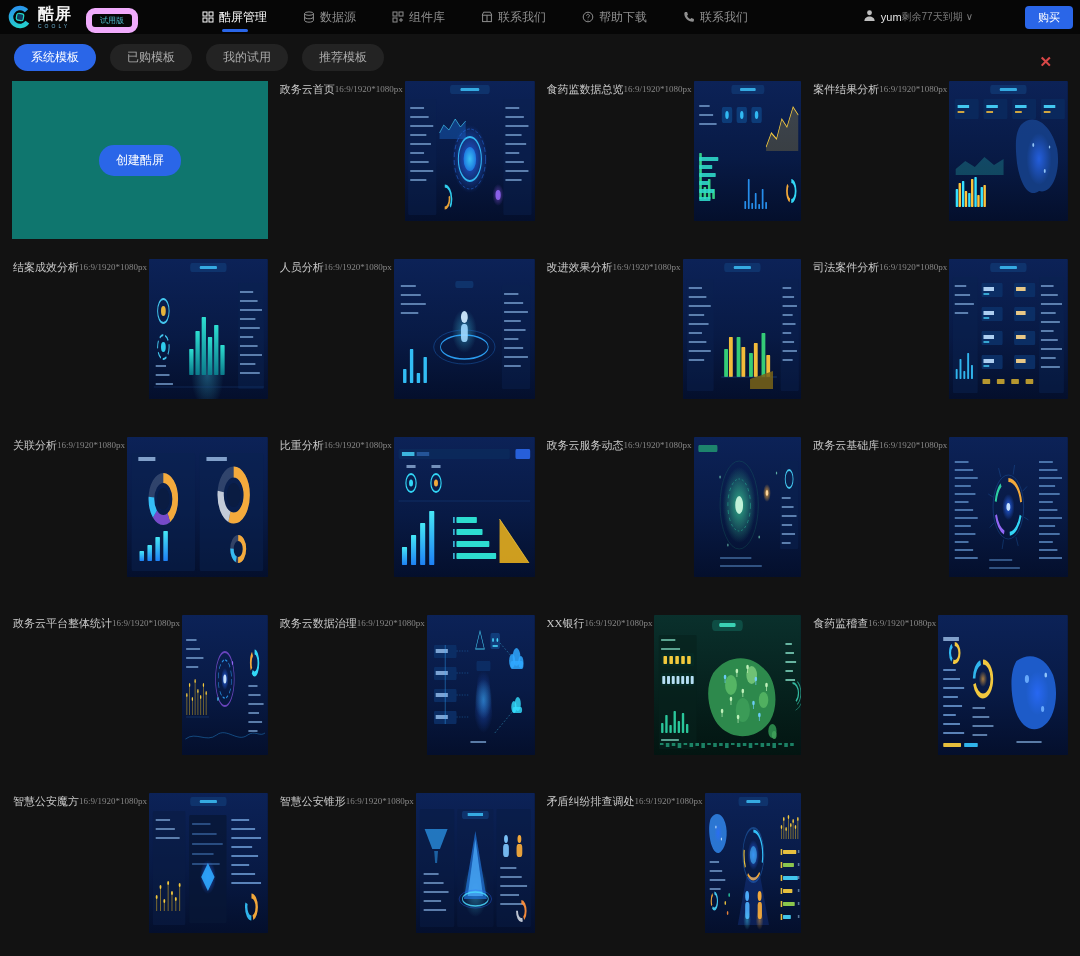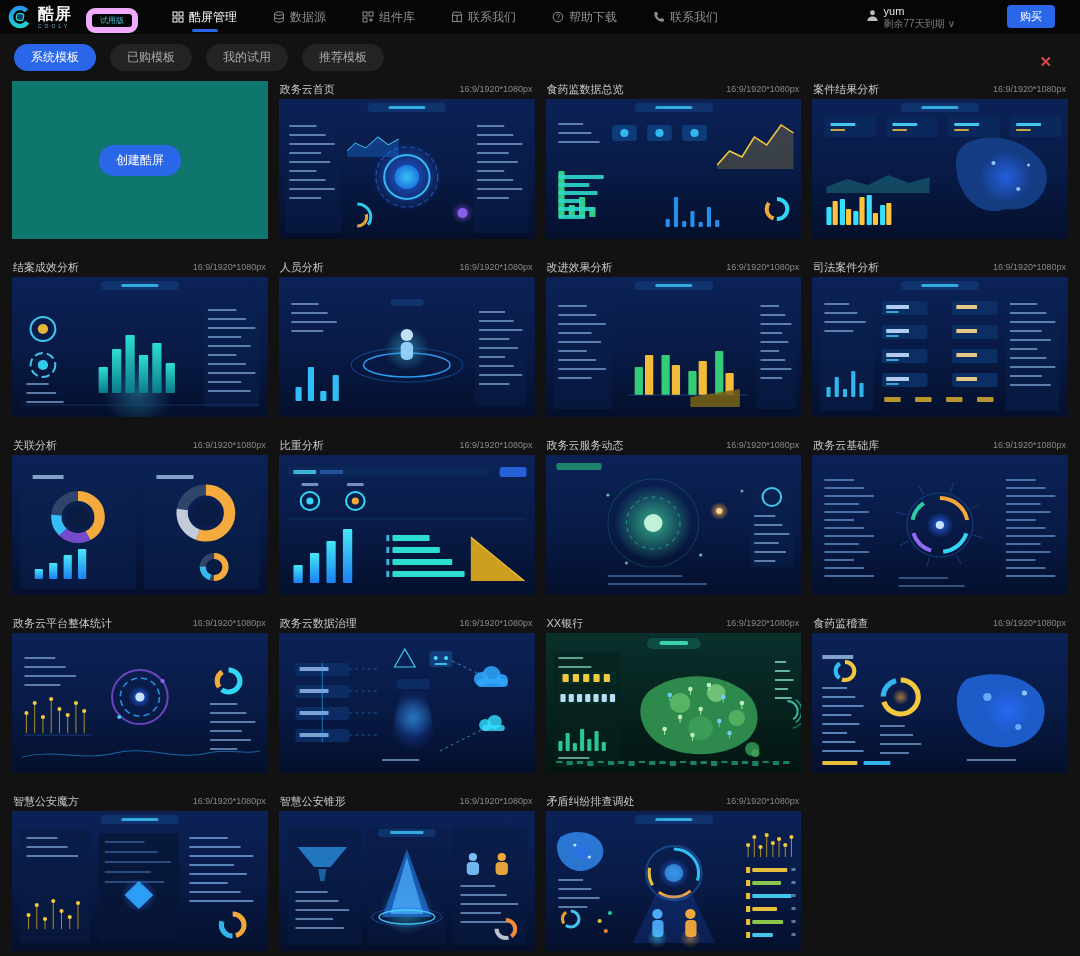--- a/index.html
+++ b/index.html
@@ -1,41 +1,41 @@
 <!DOCTYPE html>
 <html style="--accent: #2a66e8;"><head>
 <meta charset="utf-8">
 <style>
   * { margin:0; padding:0; box-sizing:border-box; }
   html,body { width:1080px; height:956px; overflow:hidden; background:#121212;
     font-family:"Liberation Sans", sans-serif; color:#ddd; }
 
   
   .navbar { height:34px; background:#060606; display:flex; align-items:center;
-    padding:0 25px 0 8px; }
+    padding:0 7px 0 8px;gap:30px; }
   .logo { display:flex; align-items:center; gap:6px; cursor:pointer; }
   .logo-mark { width:24px; height:24px; }
   .logo-txt { display:flex; flex-direction:column; line-height:1; }
   .logo-title { font-size:16px; font-weight:bold; color:#f2f2f2; letter-spacing:1px; }
   .logo-sub { font-size:5px; letter-spacing:3px; color:#6fb6d8; margin-top:2px; }
   .trial-badge { margin-left:8px; margin-top:6px; font-size:8px; color:#4fb8c8;
     border:6px solid #f0abfc; border-radius:9px; padding:1px 8px; }
   .menu { display:flex; margin-left:34px; gap:36px;align-items:center; }
   .mi { display:flex; align-items:center; gap:5px; font-size:12px; color:#8f8f8f;
     cursor:pointer; position:relative; height:34px; }
   .mi .ic { display:flex; }
   .mi .ic svg { width:12px; height:12px; }
   .mi.active { color:#fff; }
   .mi.active::after { content:""; position:absolute; left:50%; bottom:2px;
     transform:translateX(-50%); width:26px; height:3px; background:var(--accent);
     border-radius:2px; }
   .nav-right { margin-left:auto; display:flex; align-items:center; gap:12px; }
   .user { display:flex; align-items:center; gap:5px; cursor:pointer; }
   .user svg { width:13px; height:13px; }
-  .user-lines { display:flex; flex-direction:column; line-height:1.15; }
+  .user-lines { display:flex; flex-direction:row; line-height:1.15; }
   .user-name { font-size:11px; color:#e2e2e2; }
   .user-sub { font-size:10px; color:#7c7c7c; display:flex; align-items:center; gap:3px; }
   .buy-btn { background:var(--accent); color:#fff; border:none; border-radius:4px;
     font-size:11px; padding:4px 13px; cursor:pointer; font-family:inherit;margin-left:40px; }
 
   
   .tabs-row { display:flex; align-items:flex-end; padding:10px 22px 10px 14px; }
   .tab { margin-right:14px; padding:5px 17px; border-radius:14px; font-size:12px;
     background:#232323; color:#ababab; cursor:pointer; }
   .tab.active { background:var(--accent); color:#fff; }
@@ -43,21 +43,21 @@
     cursor:pointer; padding:0 6px; }
 
   
   .grid { padding:0 12px 8px 12px; display:grid;
     grid-template-columns:repeat(4,1fr); grid-template-rows:repeat(5,158px);
     gap:20px 11px; }
   .cell-create { background:#0f766e; display:flex; align-items:center;
     justify-content:center; }
   .create-btn { background:var(--accent); color:#fff; border:none; border-radius:15px;
     font-size:12px; padding:7px 17px; cursor:pointer; font-family:inherit; }
-  .card { display:flex; flex-direction:column; }
+  .card { display:flex; flex-direction:row;font-family:Liberation Serif, serif; }
   .card-head { height:18px; display:flex; align-items:center;
     justify-content:space-between; padding:0 2px 2px 1px; }
   .card-title { font-size:11px; color:#c9c9c9; white-space:nowrap; overflow:hidden; }
   .card-size { font-size:9px; color:#878787; }
   .thumb { height:140px; background:#050f2c; cursor:pointer; border-radius:1px;
     overflow:hidden; }
   .thumb svg { display:block; width:100%; height:100%; }
 </style>
 </head>
 <body>

